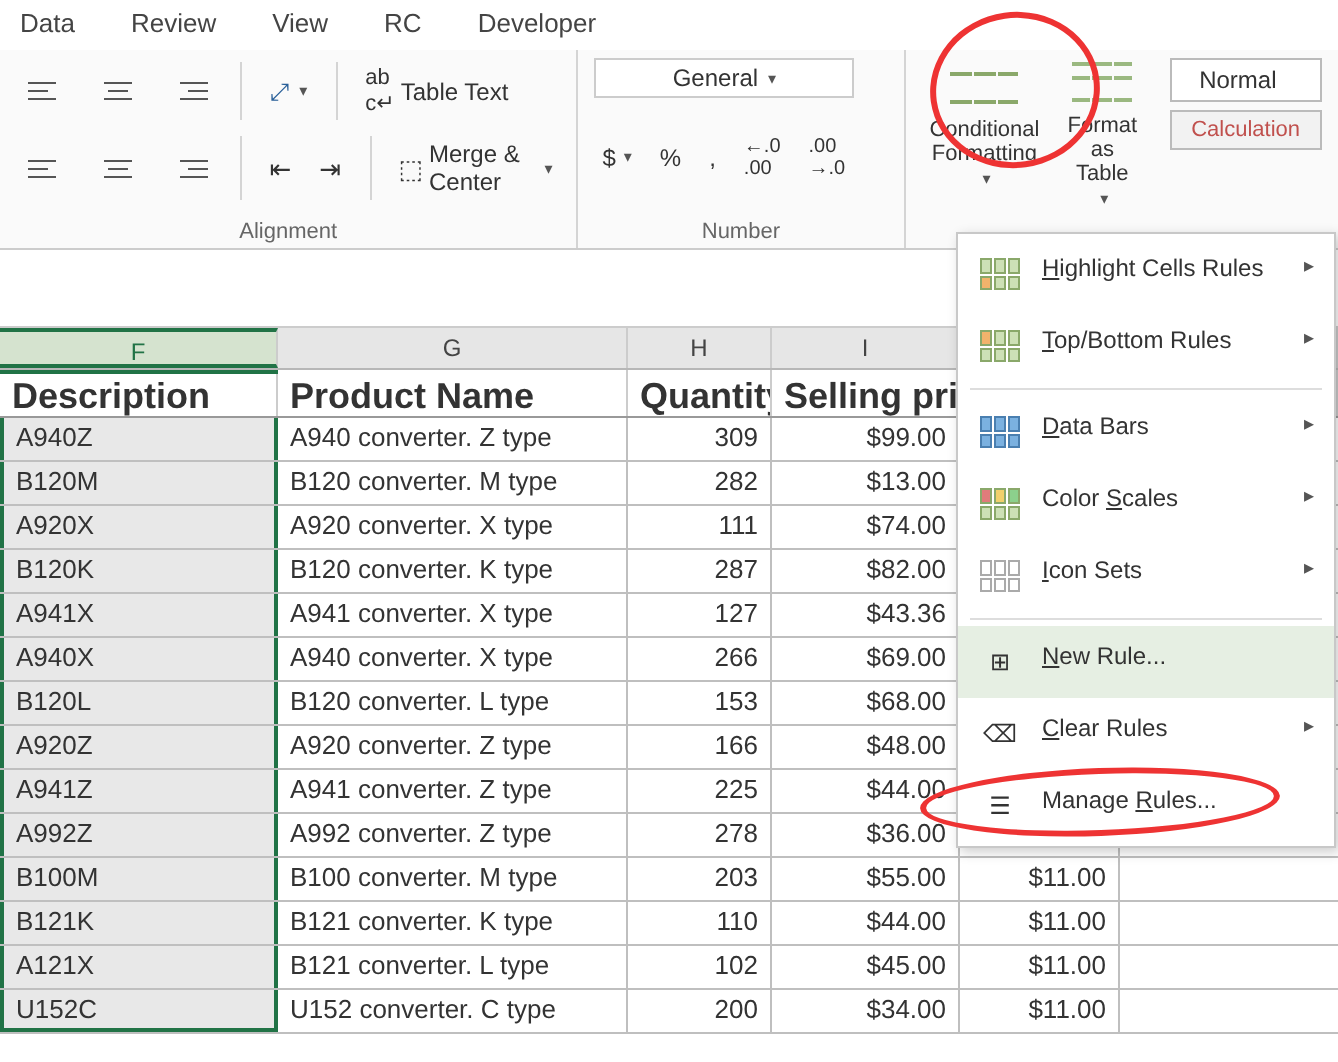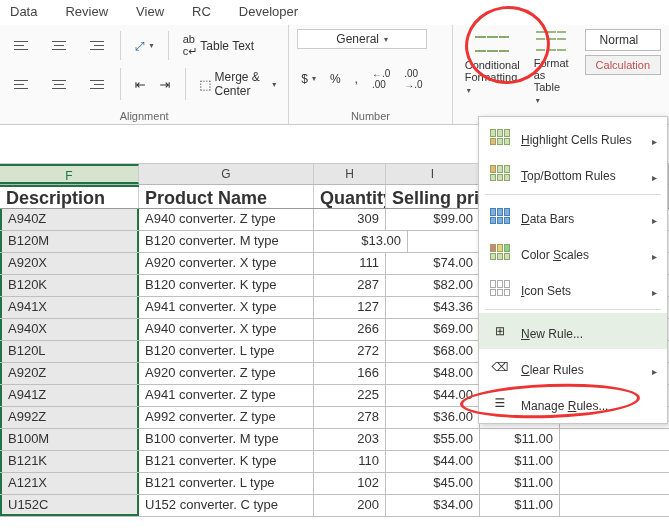--- a/index.html
+++ b/index.html
@@ -9,21 +9,21 @@
   .tabs { display: flex; gap: 28px; padding: 4px 10px 6px 10px; font-size: 13px; color: #444; }
   .tabs span { cursor: default; }
   
   .ribbon { display: flex; border-bottom: 1px solid #ccc; background: #fafafa; height: 100px; }
   .group { border-right: 1px solid #d4d4d4; padding: 4px 8px 2px 8px; display: flex; flex-direction: column; justify-content: space-between; position: relative; }
   .group-row { display: flex; align-items: center; gap: 6px; }
   .group-label { text-align: center; font-size: 11px; color: #666; padding-top: 2px; }
   .vsep { width: 1px; background: #d4d4d4; align-self: stretch; margin: 0 4px; }
 
   .btn { display: inline-flex; align-items: center; gap: 3px; padding: 2px 4px; font-size: 12px; color: #333; }
-  .btn-col { display: inline-flex; flex-direction: column; align-items: center; text-align: left; font-size: 11px; line-height: 1.1; padding: 2px 4px; }
+  .btn-col { display: inline-flex; flex-direction: column; align-items: center; text-align: center; font-size: 11px; line-height: 1.1; padding: 2px 4px; }
   .btn-col .ico { margin-bottom: 2px; }
   .chev { font-size: 8px; color: #555; margin-left: 2px; }
 
   .ico { display: inline-flex; align-items: center; justify-content: center; }
   
   
   .align-ico { width: 22px; height: 18px; display: inline-flex; flex-direction: column; justify-content: center; gap: 3px; padding: 2px; }
   .align-ico i { height: 1px; background: #555; display: block; }
   .al i:nth-child(1){width:14px} .al i:nth-child(2){width:10px} .al i:nth-child(3){width:14px}
   .ac i{margin:0 auto} .ac i:nth-child(1){width:14px} .ac i:nth-child(2){width:10px} .ac i:nth-child(3){width:14px}
@@ -49,21 +49,21 @@
   
   .datarow { display:flex; height:22px; border-bottom:1px solid #bfbfbf; font-size:13px; }
   .datarow div { padding: 2px 6px; border-right:1px solid #bfbfbf; overflow:hidden; white-space:nowrap; }
   .datarow .desc { background:#e8e8e8; border-left:2px solid #217346; border-right:2px solid #217346; }
   .num { text-align:right; }
   .sheet .datarow:last-child .desc { border-bottom:2px solid #217346; }
   .sheet-sel-top { position:absolute; left:0; top:22px; width:139px; height:2px; background:#217346; }
 
   
   .menu { position:absolute; left:478px; top:116px; width:190px; background:#fff; border:1px solid #c8c8c8; box-shadow:2px 2px 6px rgba(0,0,0,.2); z-index:40; padding: 2px 0; }
-  .menu-item { display:flex; align-items:flex-end; gap:10px; padding:8px 10px; font-size:12px; color:#333; position:relative; }
+  .menu-item { display:flex; align-items:flex-start; gap:10px; padding:8px 10px; font-size:12px; color:#333; position:relative; }
   .menu-item.hov { background:#e6efe3; }
   .menu-sep { height:1px; background:#ddd; margin:3px 6px; }
   .menu-item .arrow { position:absolute; right:10px; font-size:10px; color:#555; }
   .menu-ico { width:22px; height:20px; display:flex; align-items:center; justify-content:center; }
   .ul { text-decoration: underline; }
 
   
   .grid-ico { width:20px; height:16px; display:grid; grid-template-columns:1fr 1fr 1fr; grid-template-rows:1fr 1fr; gap:1px; }
   .grid-ico span { background:#cde0b6; border:0.5px solid #8aa86a; }
   .grid-ico.tb span:nth-child(1){background:#f2b36c}
@@ -337,20 +337,21 @@
       <div class="datarow">
         <div class="c-F desc">A940Z</div>
         <div class="c-G">A940 converter. Z type</div>
         <div class="c-H num">309</div>
         <div class="c-I num">$99.00</div>
         <div class="extra-col num"></div>
       </div>
       <div class="datarow">
         <div class="c-F desc">B120M</div>
         <div class="c-G">B120 converter. M type</div>
+        <div class="c-H num">282</div>
         <div class="c-I num">$13.00</div>
         <div class="extra-col num"></div>
       </div>
       <div class="datarow">
         <div class="c-F desc">A920X</div>
         <div class="c-G">A920 converter. X type</div>
         <div class="c-H num">111</div>
         <div class="c-I num">$74.00</div>
         <div class="extra-col num"></div>
       </div>
@@ -371,21 +372,21 @@
       <div class="datarow">
         <div class="c-F desc">A940X</div>
         <div class="c-G">A940 converter. X type</div>
         <div class="c-H num">266</div>
         <div class="c-I num">$69.00</div>
         <div class="extra-col num"></div>
       </div>
       <div class="datarow">
         <div class="c-F desc">B120L</div>
         <div class="c-G">B120 converter. L type</div>
-        <div class="c-H num">272</div>
+        <div class="c-H num">153</div>
         <div class="c-I num">$68.00</div>
         <div class="extra-col num"></div>
       </div>
       <div class="datarow">
         <div class="c-F desc">A920Z</div>
         <div class="c-G">A920 converter. Z type</div>
         <div class="c-H num">166</div>
         <div class="c-I num">$48.00</div>
         <div class="extra-col num"></div>
       </div>

